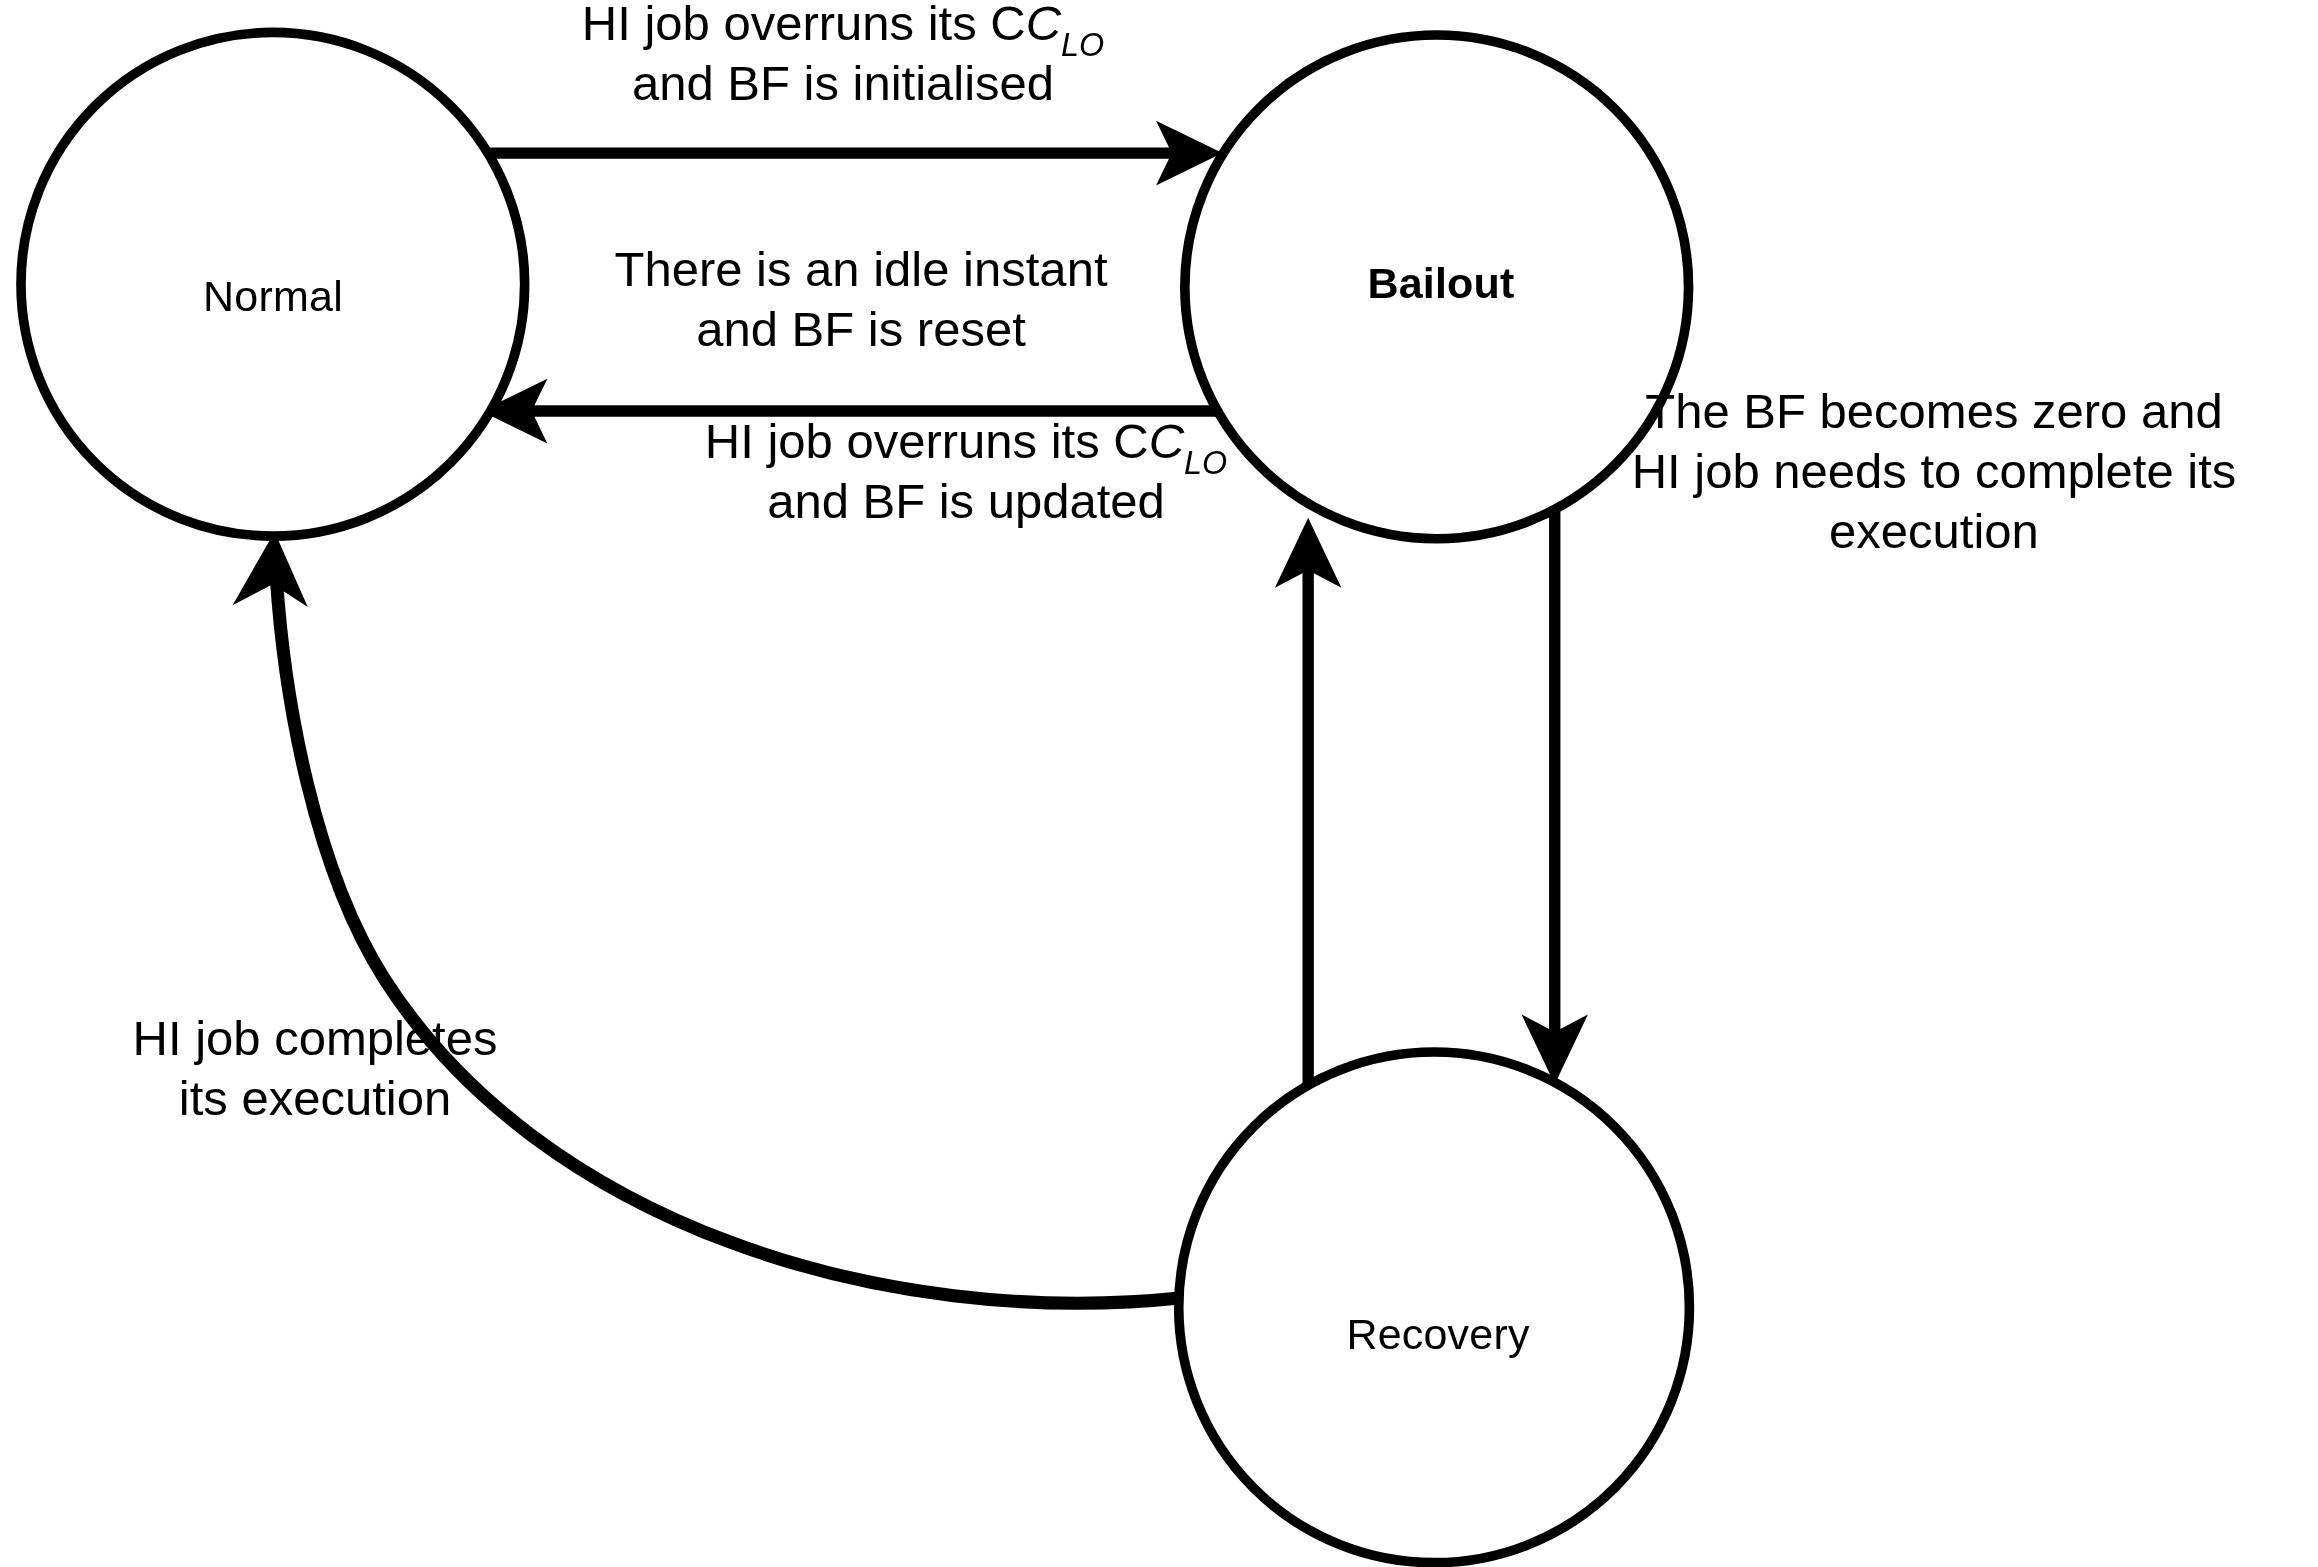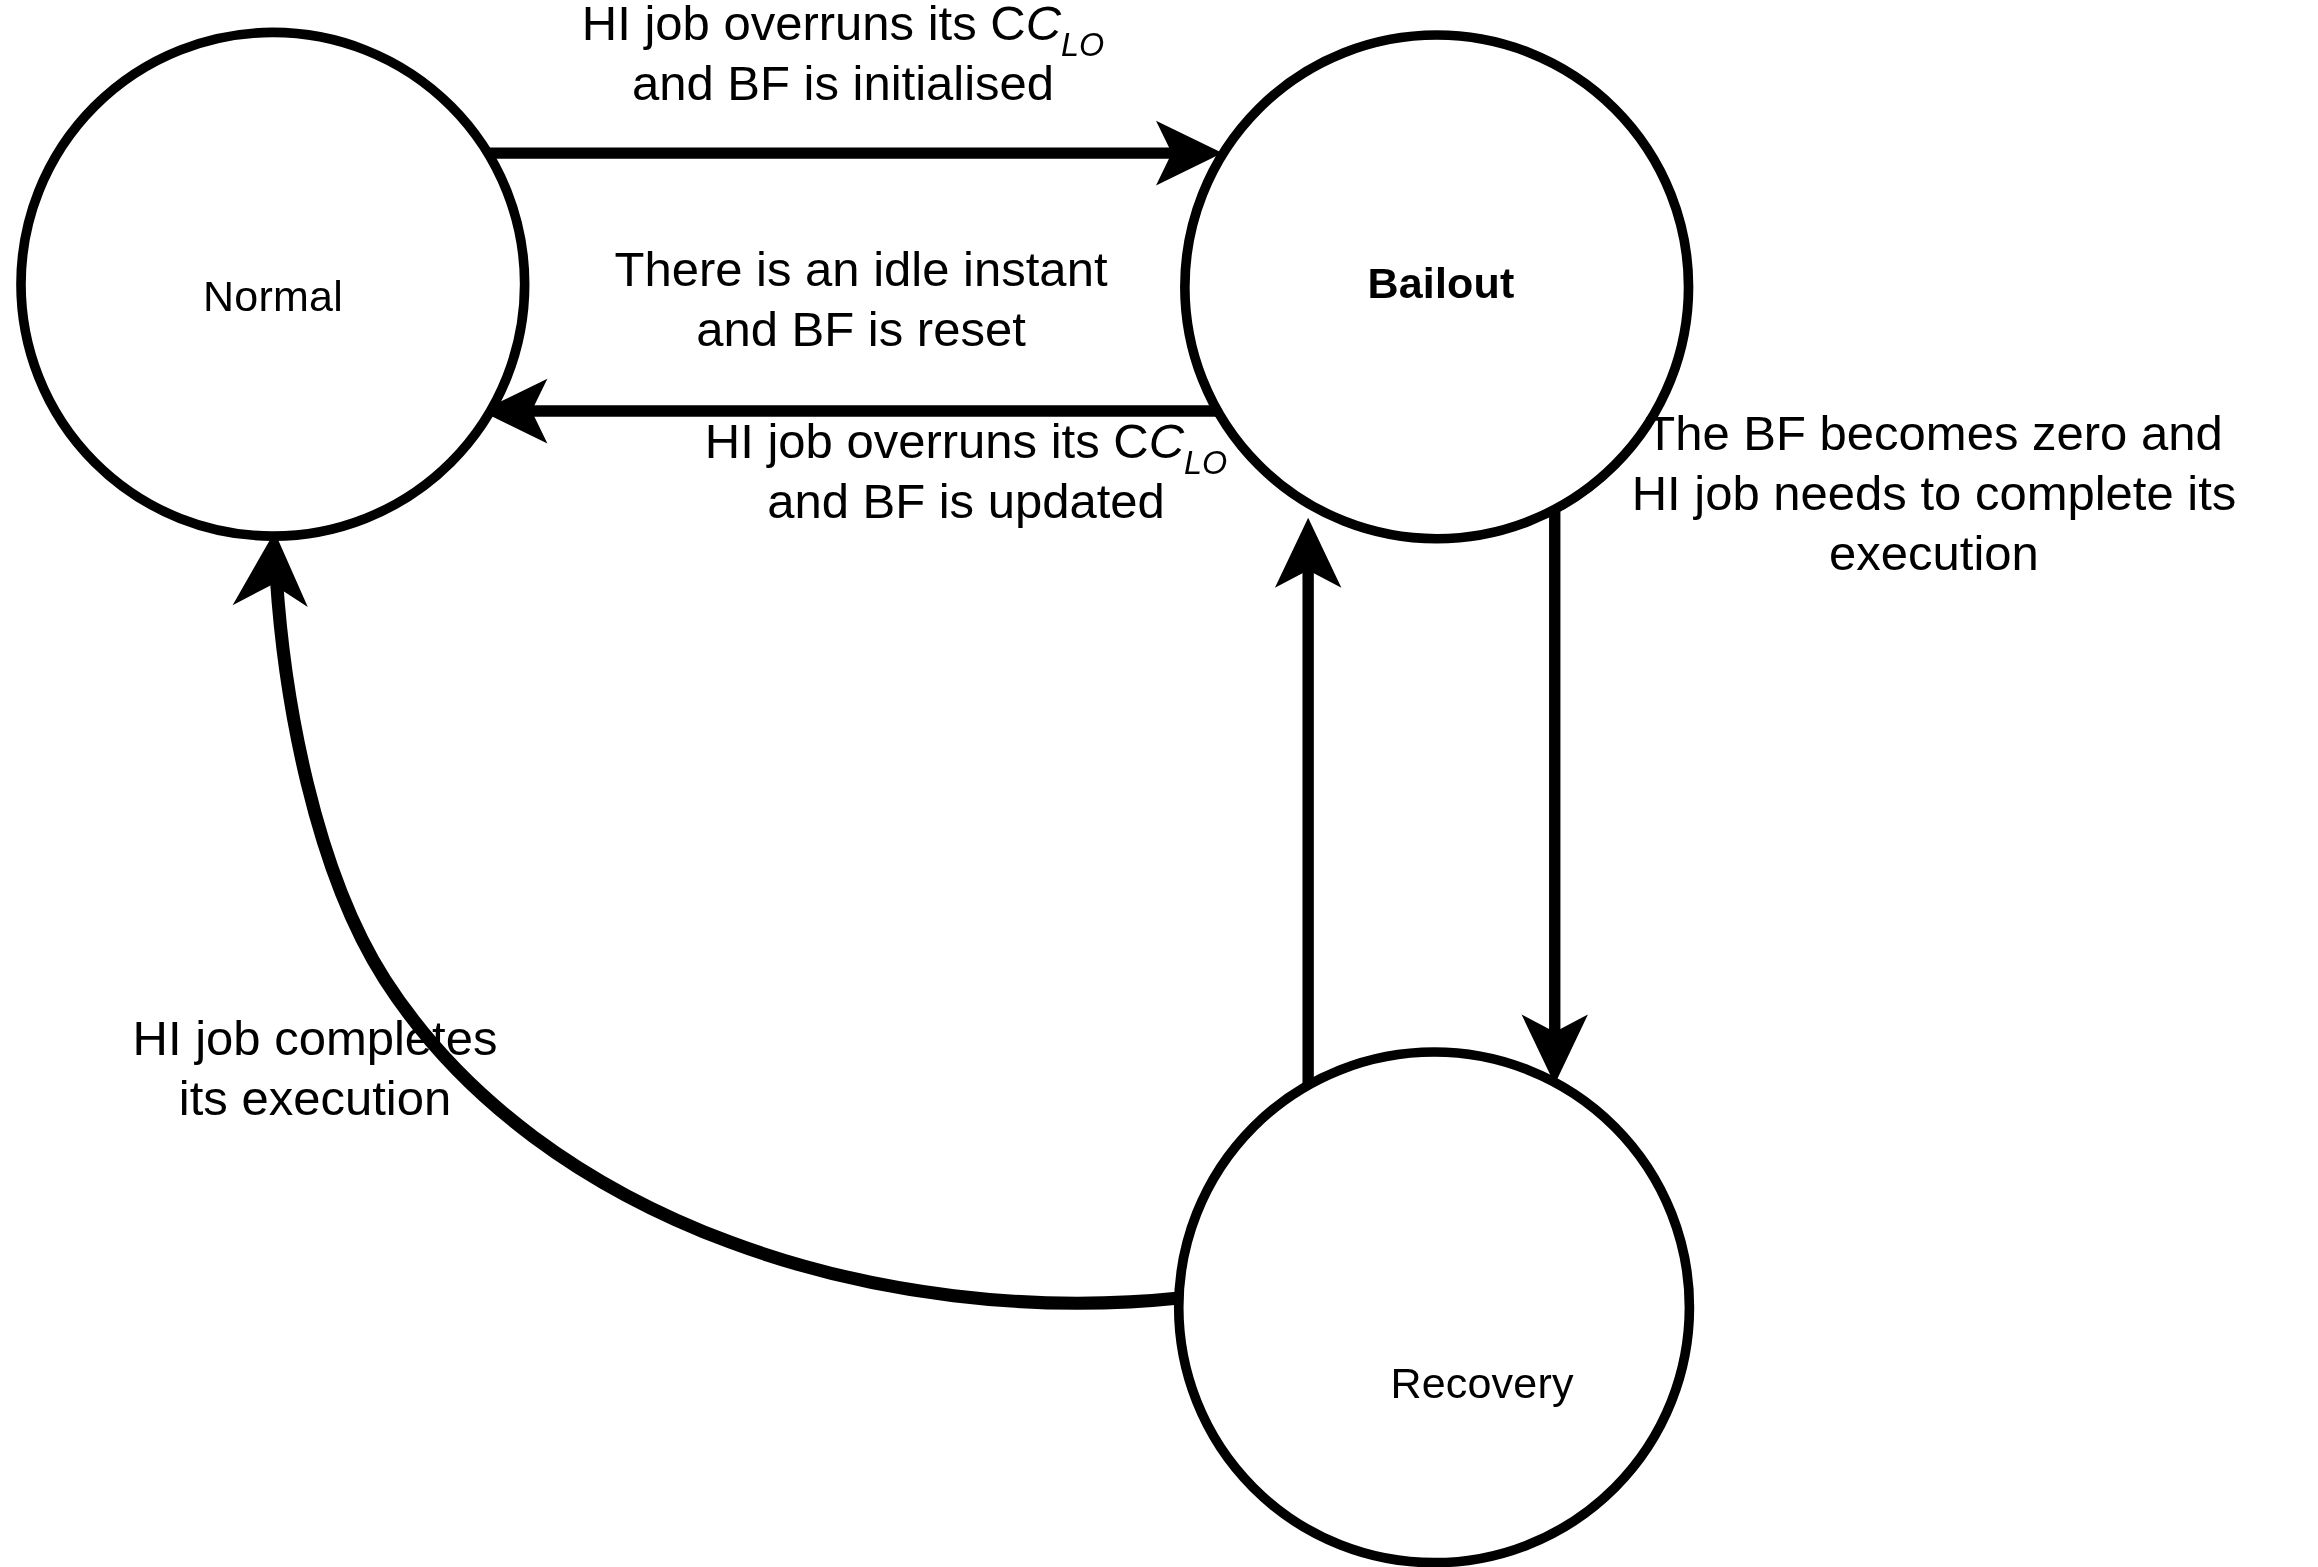--- a/index.html
+++ b/index.html
@@ -120,38 +120,38 @@
 
     <circle class="state-circle" cx="312" cy="325" r="288"></circle>
     <circle class="state-circle" cx="1643" cy="328" r="288"></circle>
     <circle class="state-circle" cx="1640" cy="1495" r="292"></circle>
   </svg>
 
   <div class="state-label" style="left:273px; top:296px;">Normal</div>
 
   <div class="state-label" style="left:1441px; top:283px;font-weight:bold;">Bailout</div>
 
-  <div class="state-label" style="left:1438px; top:1383px;margin-left:44px;">Recovery</div>
+  <div class="state-label" style="left:1438px; top:1334px;">Recovery</div>
 
   <div class="edge-label" style="left:843px; top:54px;">
     <span class="lbl-line"><span>HI job overruns its C</span><span class="math-var">C</span><span class="math-sub">LO</span></span>
     <span class="lbl-line">and BF is initialised</span>
   </div>
 
   <div class="edge-label" style="left:861px; top:300px;">
     <span class="lbl-line">There is an idle instant</span>
     <span class="lbl-line">and BF is reset</span>
   </div>
 
   <div class="edge-label" style="left:966px; top:472px;">
     <span class="lbl-line"><span>HI job overruns its C</span><span class="math-var">C</span><span class="math-sub">LO</span></span>
     <span class="lbl-line">and BF is updated</span>
   </div>
 
-  <div class="edge-label" style="left:1934px; top:472px;margin-top:22px;">
+  <div class="edge-label" style="left:1934px; top:472px;">
     <span class="lbl-line">The BF becomes zero and</span>
     <span class="lbl-line">HI job needs to complete its</span>
     <span class="lbl-line">execution</span>
   </div>
 
   <div class="edge-label" style="left:315px; top:1069px;">
     <span class="lbl-line">HI job completes</span>
     <span class="lbl-line">its execution</span>
   </div>
 

